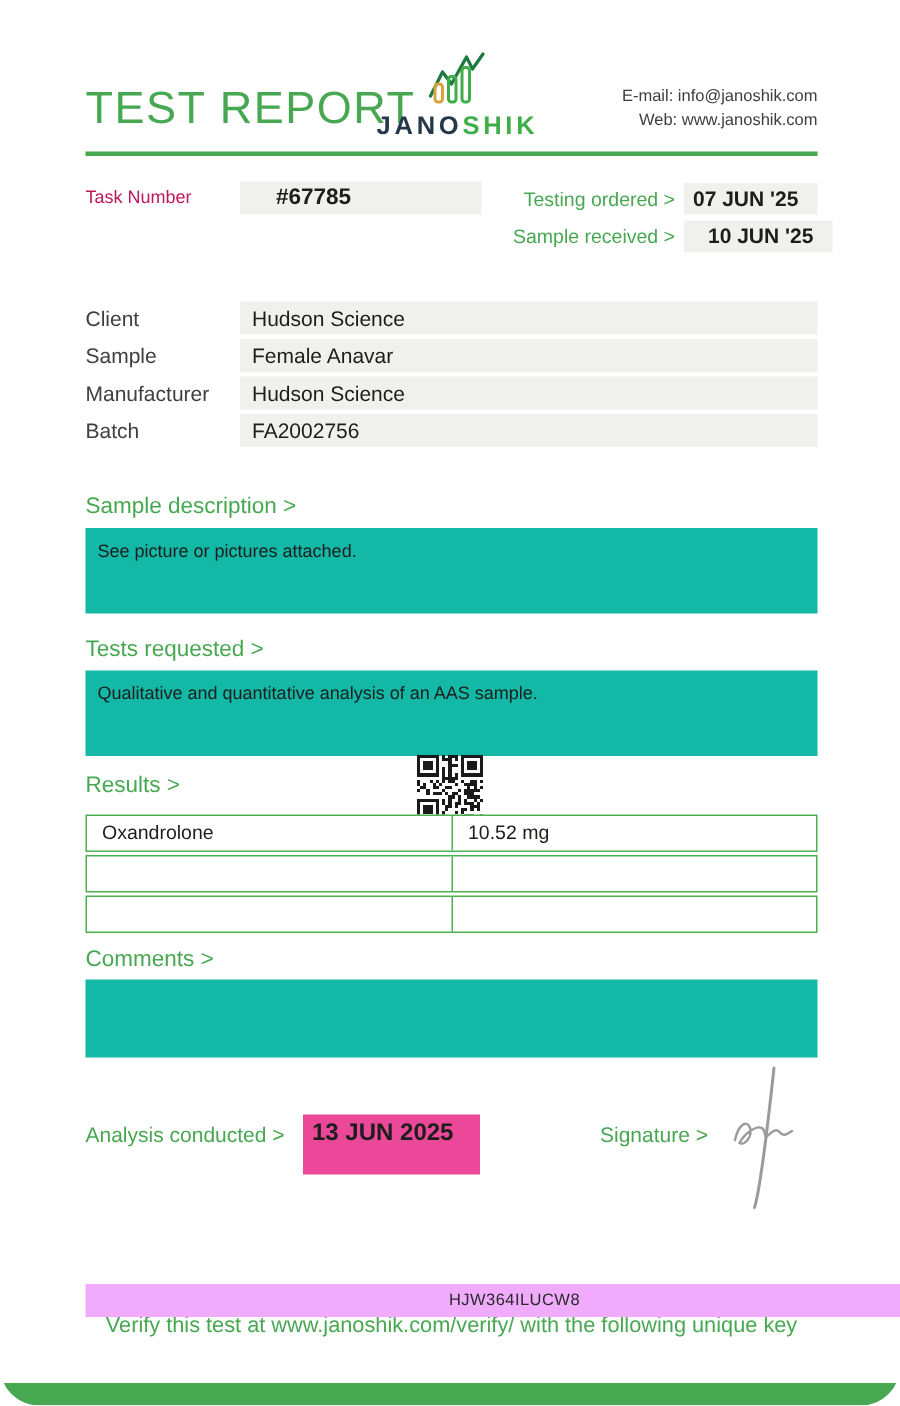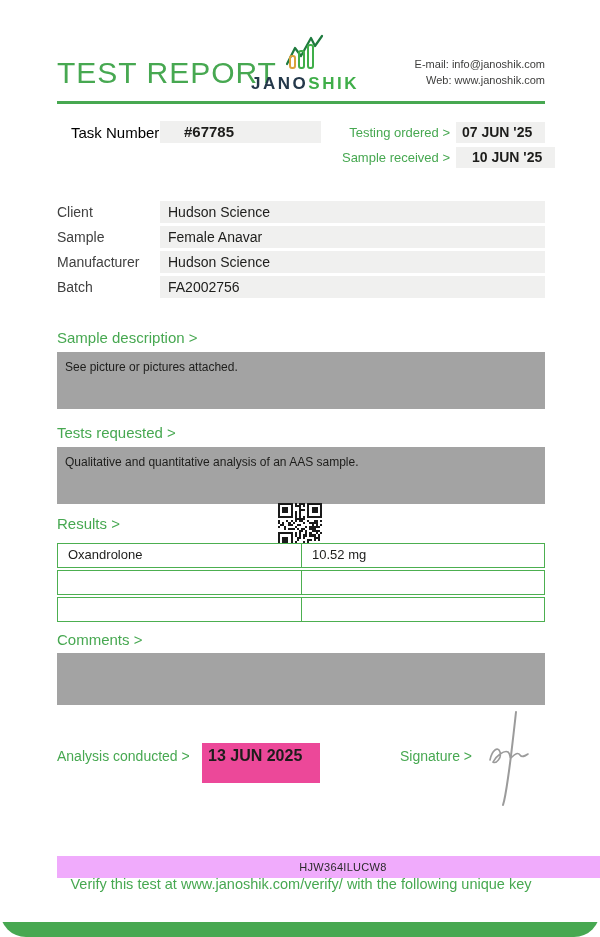--- a/index.html
+++ b/index.html
@@ -12,37 +12,37 @@
     letter-spacing:1px;color:#47a851;}
   .logo{position:absolute;left:245px;top:34px;width:120px;text-align:center;}
   .logo .glyph{height:38px;}
   .brand{font-size:17px;font-weight:bold;letter-spacing:2.5px;margin-top:2px;}
   .brand .dark{color:#24384a;}
   .brand .grn{color:#3fae49;}
   .contact{position:absolute;right:55px;top:56px;text-align:right;font-size:11px;
     color:#3d3d3c;line-height:16px;}
   .rule{position:absolute;left:57px;top:101px;width:488px;height:3px;background:#47a851;}
   
-  .task-label{position:absolute;left:57px;top:124px;font-size:15px;color:#000000;margin-left:14px;}
+  .task-label{position:absolute;left:57px;top:124px;font-size:12px;color:#be185d;}
   .task-box{position:absolute;left:160px;top:121px;width:137px;height:22px;background:#f0f0ef;
     line-height:22px;padding-left:24px;font-size:15px;font-weight:bold;}
   .date-label{position:absolute;text-align:right;font-size:13px;color:#47a851;width:140px;left:310px;}
   .date-label.r1{top:125px;}
   .date-label.r2{top:150px;}
   .date-box{position:absolute;left:456px;width:83px;height:21px;background:#f0f0ef;
     line-height:21px;padding-left:6px;font-size:14px;font-weight:bold;}
   .date-box.r1{top:122px;}
   .date-box.r2{top:147px;padding-left:16px;}
   
   .info-label{position:absolute;left:57px;font-size:14px;color:#404040;line-height:22px;}
   .info-box{position:absolute;left:160px;width:377px;height:22px;background:#f0f0ef;
     line-height:22px;padding-left:8px;font-size:14px;font-weight:500;}
   
   .sec-h{position:absolute;left:57px;font-size:15px;color:#47a851;}
-  .sec-box{position:absolute;left:57px;width:472px;background:#a3a3a3;padding:8px;
+  .sec-box{position:absolute;left:57px;width:472px;background:#14b8a6;padding:8px;
     font-size:12px;color:#1d1d1b;}
   
   .rtable{position:absolute;left:57px;top:543px;width:488px;}
   .rrow{display:flex;border:1px solid #4caf50;height:23px;margin-bottom:2px;background:#fff;}
   .rcell{line-height:22px;font-size:13px;padding-left:10px;}
   .rcell.c1{width:233px;border-right:1px solid #4caf50;}
   .rcell.c2{flex:1;}
   
   .qr{position:absolute;left:278px;top:503px;width:44px;height:44px;}
   

